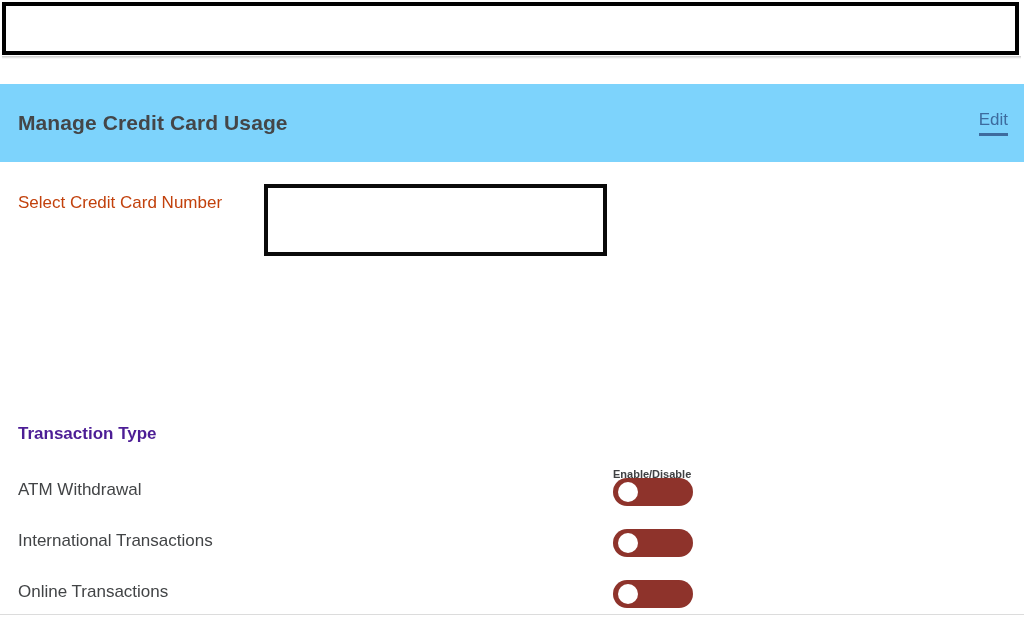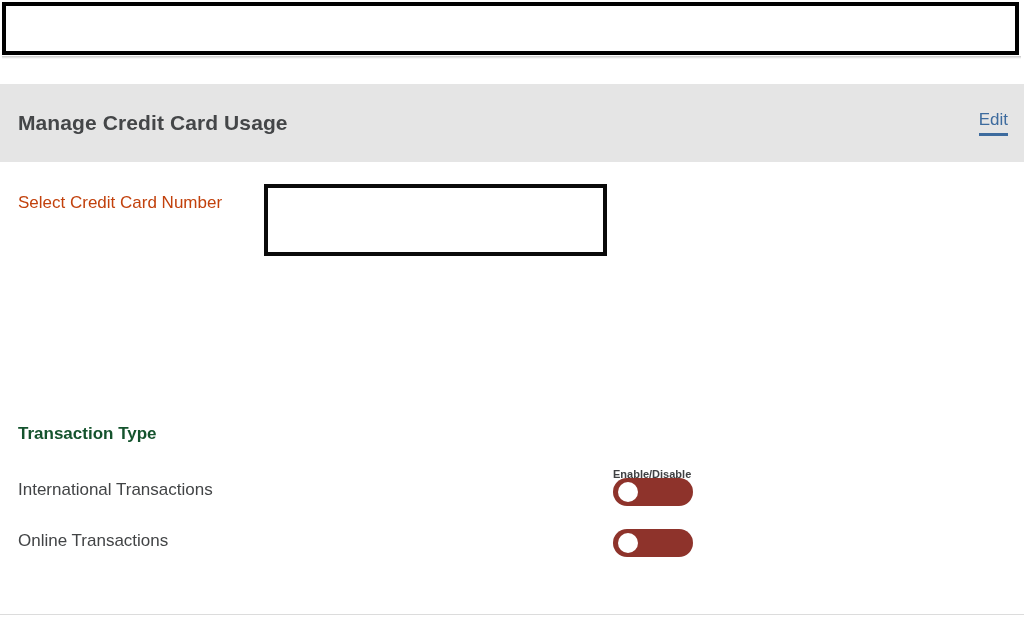--- a/index.html
+++ b/index.html
@@ -36,21 +36,21 @@
     background: linear-gradient(to bottom, rgba(0,0,0,0.22), rgba(0,0,0,0));
   }
 
   
   .section-header {
     position: absolute;
     left: 0;
     top: 84px;
     width: 1024px;
     height: 78px;
-    background: #e5e5e5;
+    background: #7dd3fc;
     box-sizing: border-box;
   }
   .section-header .title {
     position: absolute;
     left: 18px;
     top: 50%;
     transform: translateY(-50%);
     font-size: 21px;
     font-weight: bold;
     color: #444648;
@@ -120,21 +120,21 @@
     left: 0;
     width: 1024px;
     height: 24px;
   }
   .col-headers .col-type {
     position: absolute;
     left: 18px;
     top: 0;
     font-size: 17px;
     font-weight: bold;
-    color: #14532d;
+    color: #4c1d95;
     white-space: nowrap;
   }
   .col-headers .col-toggle {
     position: absolute;
     left: 613px;
     top: 0;
     font-size: 11px;
     font-weight: bold;
     color: #3f4143;
     white-space: nowrap;
@@ -211,20 +211,26 @@
     <div class="select-box"></div>
   </div>
 
   <div class="col-headers">
     <div class="col-type">Transaction Type</div>
     <div class="col-toggle">Enable/Disable</div>
   </div>
 
   <div class="rows">
 
+    <div class="txn-row">
+      <div class="txn-label">ATM Withdrawal</div>
+      <div class="toggle">
+        <div class="knob"></div>
+      </div>
+    </div>
 
     <div class="txn-row">
       <div class="txn-label">International Transactions</div>
       <div class="toggle">
         <div class="knob"></div>
       </div>
     </div>
 
     <div class="txn-row">
       <div class="txn-label">Online Transactions</div>

